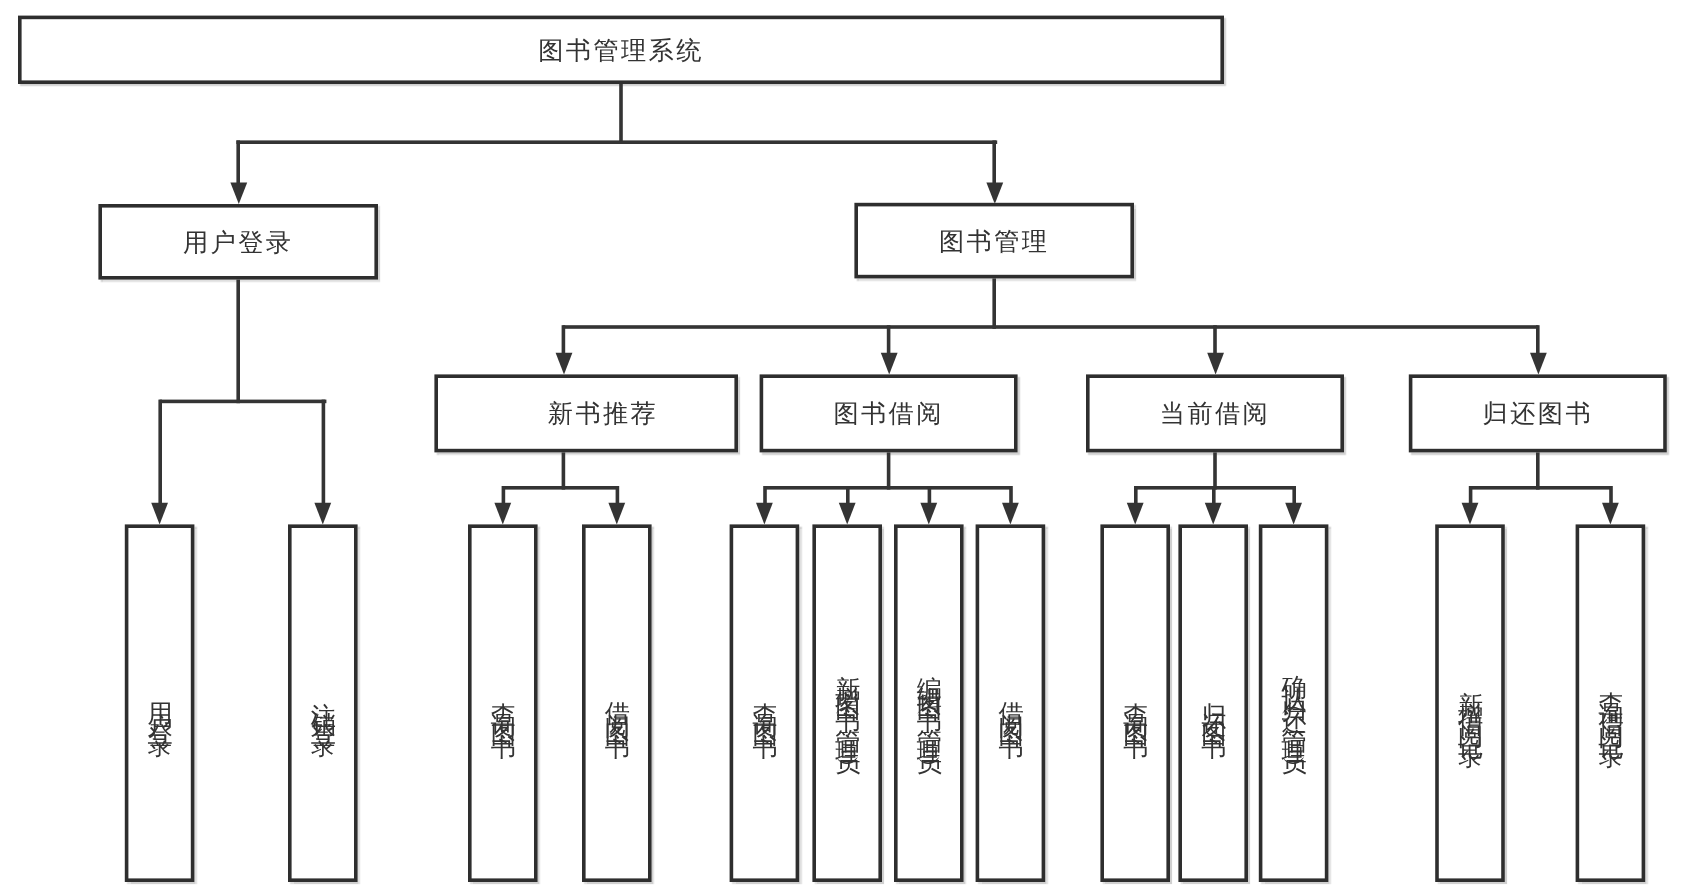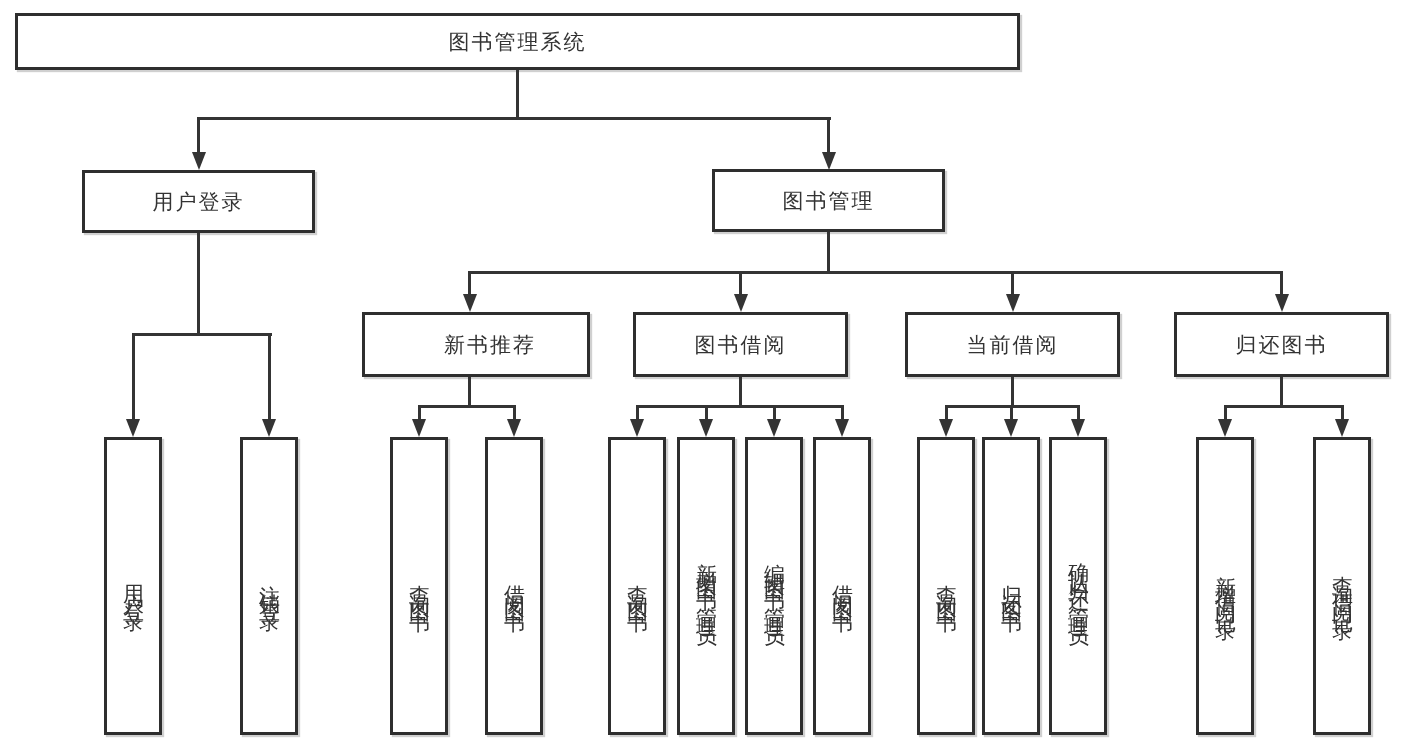--- a/index.html
+++ b/index.html
@@ -64,21 +64,21 @@
   <div class="hl" style="left:469px;top:271px;width:813px;"></div>
   <div class="vl" style="left:468px;top:271px;height:24px;"></div>
   <div class="tri" style="left:462.5px;top:294px;"></div>
   <div class="vl" style="left:739px;top:271px;height:24px;"></div>
   <div class="tri" style="left:733.5px;top:294px;"></div>
   <div class="vl" style="left:1011px;top:271px;height:24px;"></div>
   <div class="tri" style="left:1005.5px;top:294px;"></div>
   <div class="vl" style="left:1280px;top:271px;height:24px;"></div>
   <div class="tri" style="left:1274.5px;top:294px;"></div>
 
-  <div class="box" style="left:362px;top:312px;width:228px;height:65px;padding-left:28px;">
+  <div class="box" style="left:362px;top:312px;width:253px;height:65px;padding-left:28px;">
     <span>新书推荐</span>
   </div>
   <div class="box" style="left:633px;top:312px;width:215px;height:65px;">
     <span>图书借阅</span>
   </div>
   <div class="box" style="left:905px;top:312px;width:215px;height:65px;">
     <span>当前借阅</span>
   </div>
   <div class="box" style="left:1174px;top:312px;width:215px;height:65px;">
     <span>归还图书</span>

